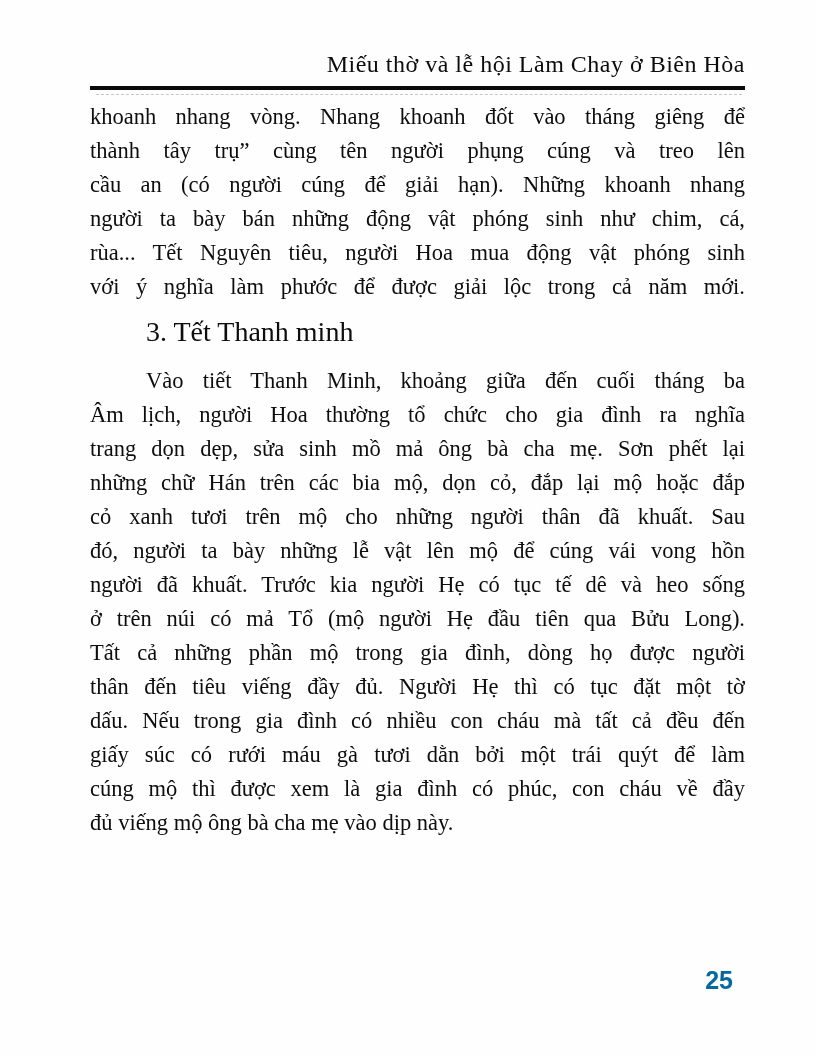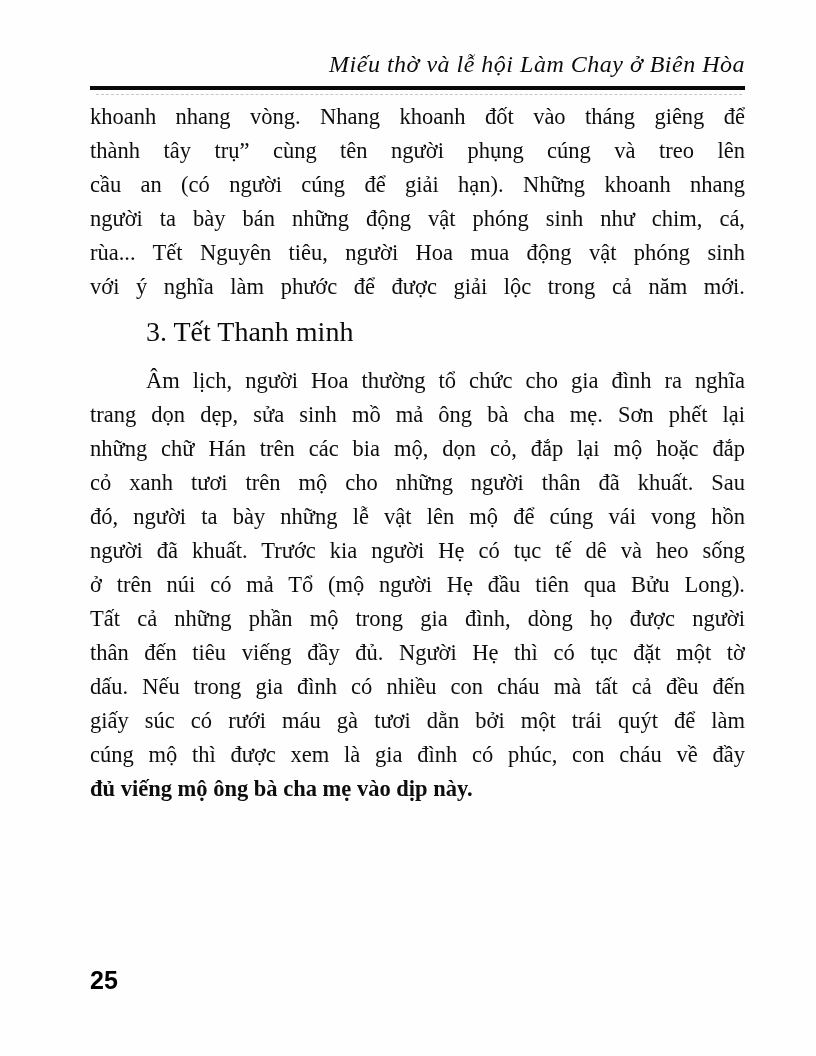--- a/index.html
+++ b/index.html
@@ -16,21 +16,20 @@
     font-family: "Liberation Serif", "DejaVu Serif", serif;
     color: #0d0d0d;
     margin: 0 auto;
   }
   .running-header {
     position: absolute;
     left: 90px;
     top: 48px;
     width: 655px;
     text-align: right;
-    font-style: italic;
     font-size: 24px;
     line-height: 32px;
     letter-spacing: 0.5px;
     color: #0c0c0c;
     white-space: nowrap;
   }
   .header-rule {
     position: absolute;
     left: 90px;
     top: 86px;
@@ -61,38 +60,38 @@
     text-align-last: justify;
     white-space: normal;
     height: 34px;
     overflow: visible;
   }
   .paragraph.indent-first .line:first-child {
     text-indent: 56px;
   }
   .paragraph.plain-last .line:last-child {
     text-align-last: left;
-    font-weight: bold;
   }
   .section-heading {
     font-weight: 400;
     font-size: 28px;
     line-height: 34px;
     padding-left: 56px;
     margin: 11px 0 15px 0;
   }
   .page-number {
     position: absolute;
     top: 966px;
     left: 90px;
     width: 643px;
+    text-align: right;
     font-family: "Liberation Sans", "DejaVu Sans", sans-serif;
     font-weight: 700;
     font-size: 25px;
-    color: #000000;
+    color: #0369a1;
   }
 </style>
 </head>
 <body>
 
 <div class="page">
 
   <div class="running-header">Miếu thờ và lễ hội Làm Chay ở Biên Hòa</div>
 
   <div class="header-rule"></div>
@@ -105,20 +104,21 @@
         <div class="line">thành tây trụ” cùng tên người phụng cúng và treo lên</div>
         <div class="line">cầu an (có người cúng để giải hạn). Những khoanh nhang</div>
         <div class="line">người ta bày bán những động vật phóng sinh như chim, cá,</div>
         <div class="line">rùa... Tết Nguyên tiêu, người Hoa mua động vật phóng sinh</div>
         <div class="line">với ý nghĩa làm phước để được giải lộc trong cả năm mới.</div>
       </div>
 
     <div class="section-heading">3. Tết Thanh minh</div>
 
     <div class="paragraph indent-first plain-last">
+        <div class="line">Vào tiết Thanh Minh, khoảng giữa đến cuối tháng ba</div>
         <div class="line">Âm lịch, người Hoa thường tổ chức cho gia đình ra nghĩa</div>
         <div class="line">trang dọn dẹp, sửa sinh mồ mả ông bà cha mẹ. Sơn phết lại</div>
         <div class="line">những chữ Hán trên các bia mộ, dọn cỏ, đắp lại mộ hoặc đắp</div>
         <div class="line">cỏ xanh tươi trên mộ cho những người thân đã khuất. Sau</div>
         <div class="line">đó, người ta bày những lễ vật lên mộ để cúng vái vong hồn</div>
         <div class="line">người đã khuất. Trước kia người Hẹ có tục tế dê và heo sống</div>
         <div class="line">ở trên núi có mả Tổ (mộ người Hẹ đầu tiên qua Bửu Long).</div>
         <div class="line">Tất cả những phần mộ trong gia đình, dòng họ được người</div>
         <div class="line">thân đến tiêu viếng đầy đủ. Người Hẹ thì có tục đặt một tờ</div>
         <div class="line">dấu. Nếu trong gia đình có nhiều con cháu mà tất cả đều đến</div>

